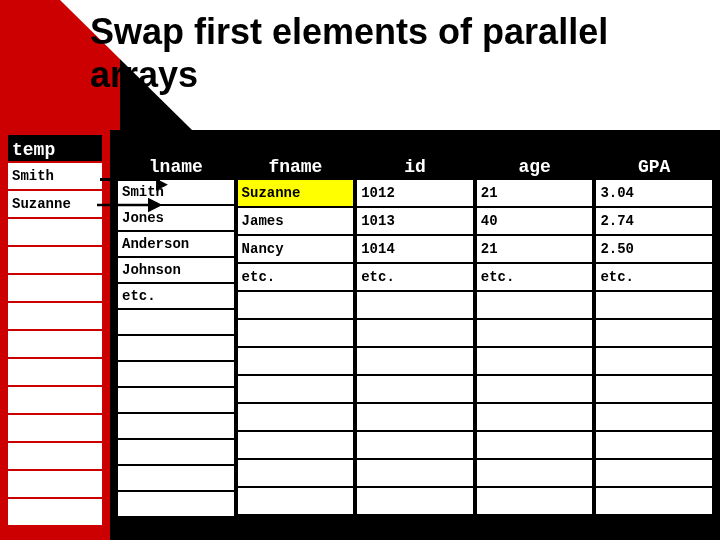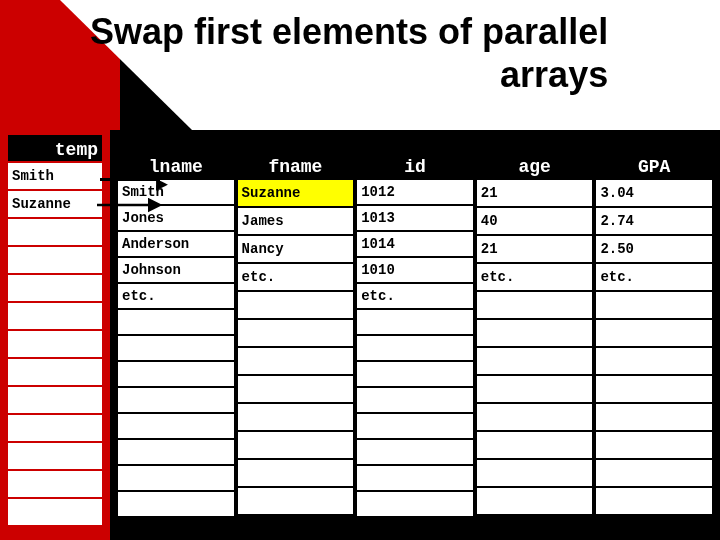--- a/index.html
+++ b/index.html
@@ -45,21 +45,20 @@
     .title {
       position: absolute;
       top: 10px;
       left: 90px;
       font-family: Arial, sans-serif;
       font-size: 36px;
       font-weight: bold;
       color: #000;
       line-height: 1.2;
       z-index: 10;
-      text-align: right;
     }
 
     
     .content {
       position: absolute;
       top: 130px;
       left: 0;
       width: 720px;
       height: 410px;
       background: #000;
@@ -76,21 +75,21 @@
       flex-direction: column;
       padding: 5px 8px;
     }
 
     .col-header-temp {
       font-size: 18px;
       font-weight: bold;
       color: #000;
       background: #000;
       color: #fff;
-      text-align: right;
+      text-align: left;
       padding: 2px 4px;
       margin-bottom: 2px;
       height: 26px;
       line-height: 26px;
     }
 
     
     .tables-area {
       flex: 1;
       display: flex;
@@ -238,23 +237,20 @@
     <div class="col-group">
       <div class="col-header">id</div>
       <div class="cell">
           <span>1012</span>
         </div>
       <div class="cell">
           <span>1013</span>
         </div>
       <div class="cell">
           <span>1014</span>
-        </div>
-      <div class="cell">
-          <span>1010</span>
         </div>
       <div class="cell">
           <span>etc.</span>
         </div>
       <div class="cell empty"></div>
       <div class="cell empty"></div>
       <div class="cell empty"></div>
       <div class="cell empty"></div>
       <div class="cell empty"></div>
       <div class="cell empty"></div>

